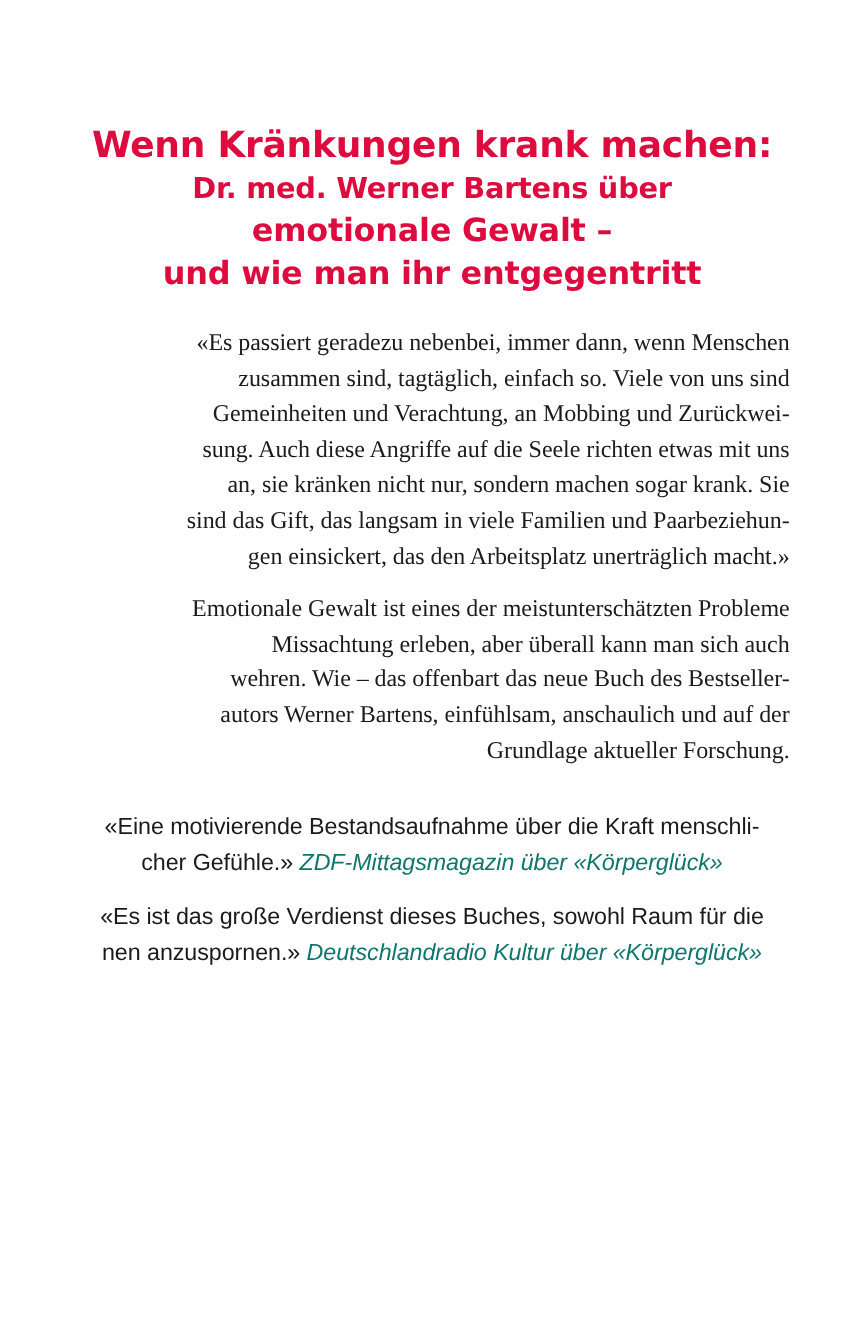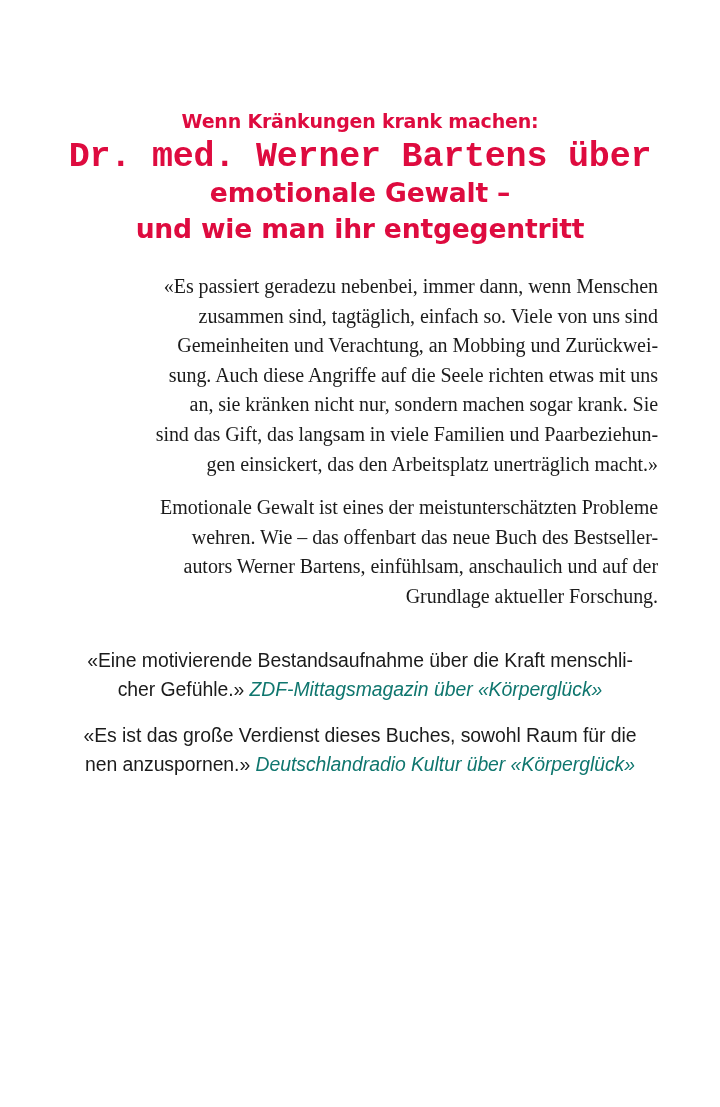--- a/index.html
+++ b/index.html
@@ -41,22 +41,22 @@
     line-height: 35.5px;
     letter-spacing: -0.2px;
     text-align: center;
     margin: 0 0 26px 0;
     padding: 0;
   }
   .headline .hl-line {
     display: block;
     white-space: nowrap;
   }
-  .headline .hl-line.l1 { font-size: 19px; }
-  .headline .hl-line.l2 { font-size: 35px; font-family: Liberation Mono, monospace; }
+  .headline .hl-line.l1 { font-size: 30px; }
+  .headline .hl-line.l2 { font-size: 24px; }
   .headline .hl-line.l3 { font-size: 26.6px; }
   .headline .hl-line.l4 { font-size: 26.6px; }
 
   
   .body-block {
     text-align: center;
   }
 
   p.para {
     margin: 0;
@@ -127,20 +127,21 @@
         <span class="ln">zusammen sind, tagtäglich, einfach so. Viele von uns sind</span>
         <span class="ln">Gemeinheiten und Verachtung, an Mobbing und Zurückwei-</span>
         <span class="ln">sung. Auch diese Angriffe auf die Seele richten etwas mit uns</span>
         <span class="ln">an, sie kränken nicht nur, sondern machen sogar krank. Sie</span>
         <span class="ln">sind das Gift, das langsam in viele Familien und Paarbeziehun-</span>
         <span class="ln">gen einsickert, das den Arbeitsplatz unerträglich macht.»</span>
       </p>
 
       <p class="para">
         <span class="ln">Emotionale Gewalt ist eines der meistunterschätzten Probleme</span>
+        <span class="ln">Missachtung erleben, aber überall kann man sich auch</span>
         <span class="ln">wehren. Wie – das offenbart das neue Buch des Bestseller-</span>
         <span class="ln">autors Werner Bartens, einfühlsam, anschaulich und auf der</span>
         <span class="ln">Grundlage aktueller Forschung.</span>
       </p>
 
     </div>
 
     <div class="reviews">
 
       <p class="review">

